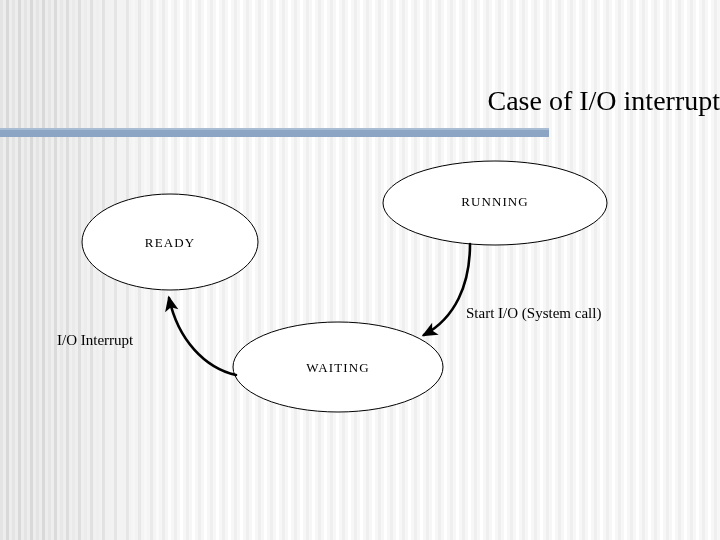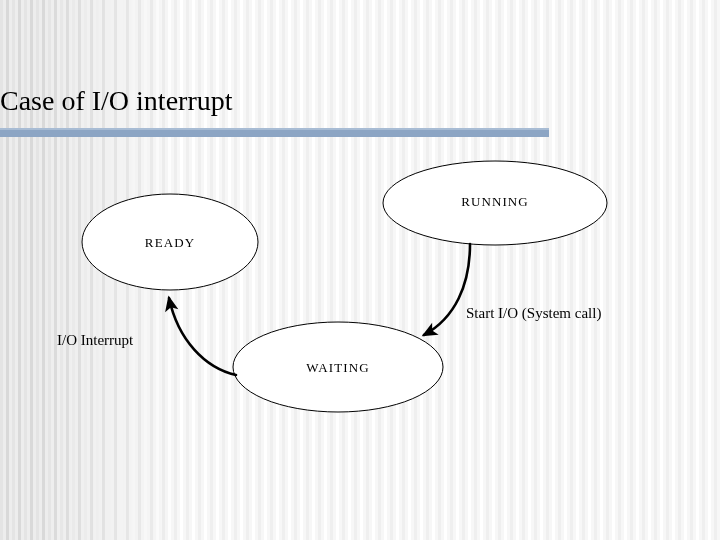--- a/index.html
+++ b/index.html
@@ -46,21 +46,21 @@
     -webkit-mask-image: linear-gradient(to right, rgba(0,0,0,1) 0%, rgba(0,0,0,1) 25%, rgba(0,0,0,0) 100%);
     mask-image: linear-gradient(to right, rgba(0,0,0,1) 0%, rgba(0,0,0,1) 25%, rgba(0,0,0,0) 100%);
   }
 
   
   #title {
     position: absolute;
     left: 0;
     top: 84px;
     width: 720px;
-    text-align: left;
+    text-align: right;
     font-size: 28px;
     line-height: 34px;
     color: #000000;
     font-family: "Liberation Serif", serif;
     white-space: nowrap;
   }
 
   
   #title-rule {
     position: absolute;

